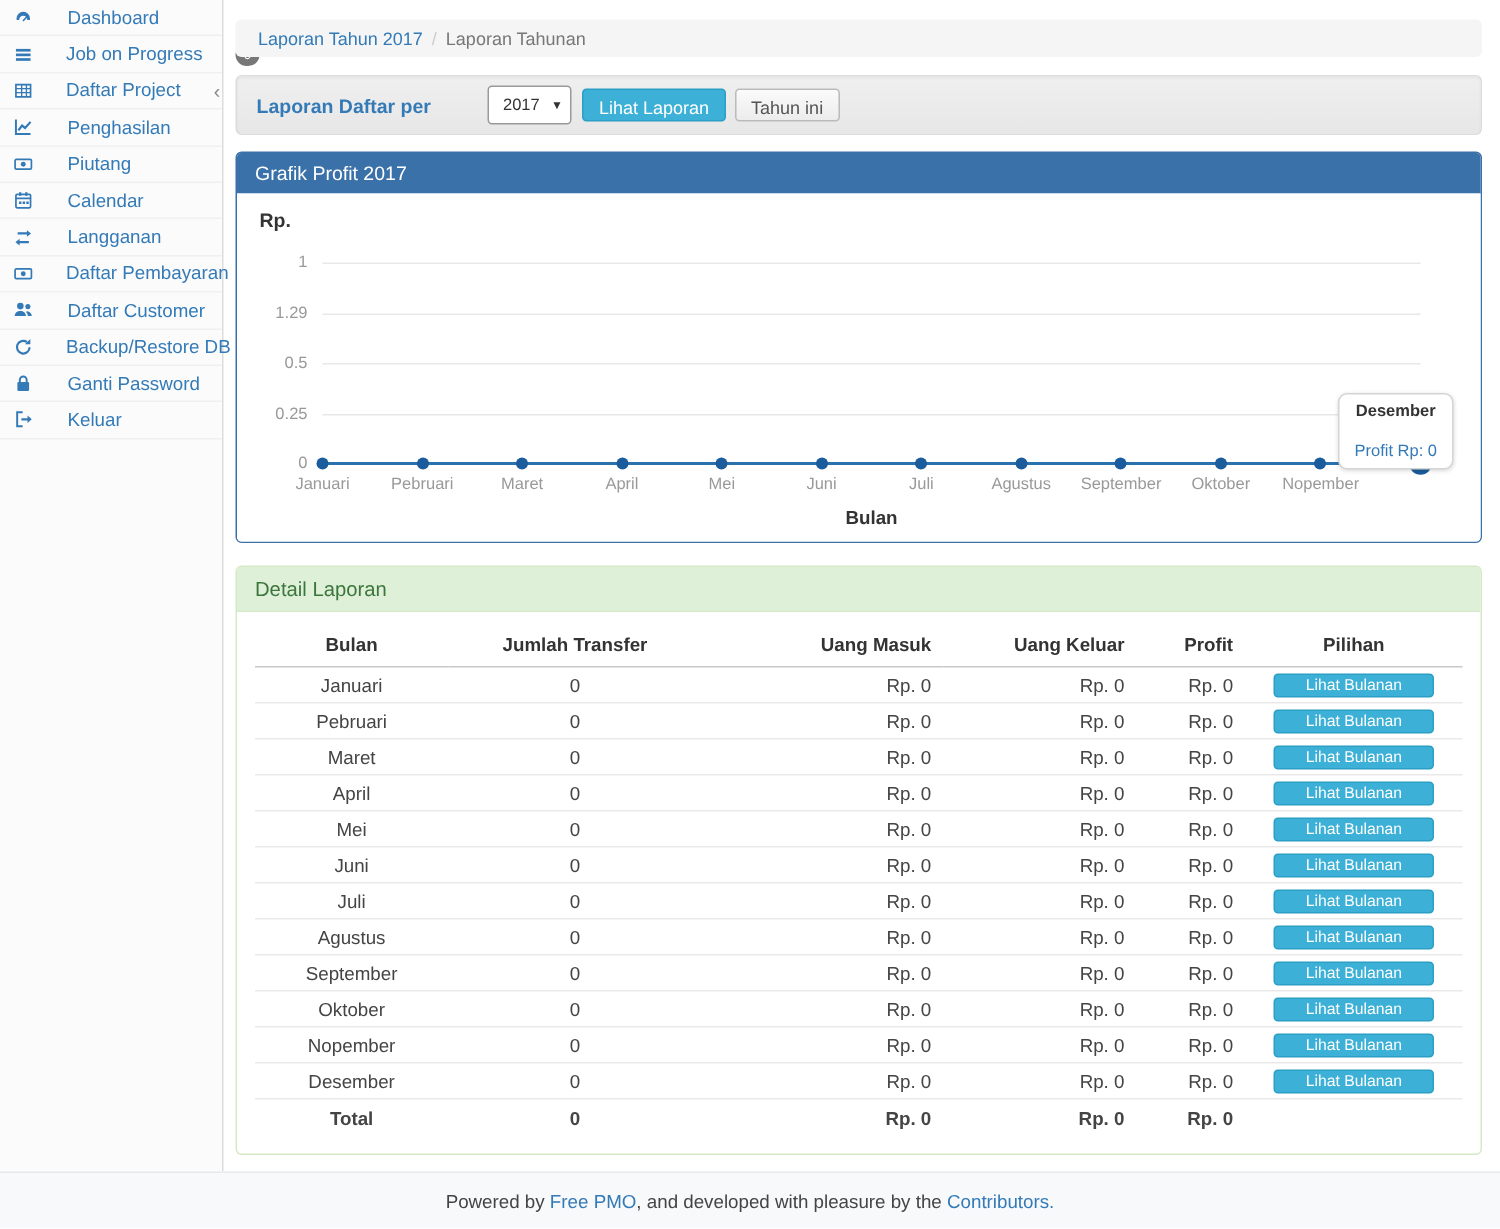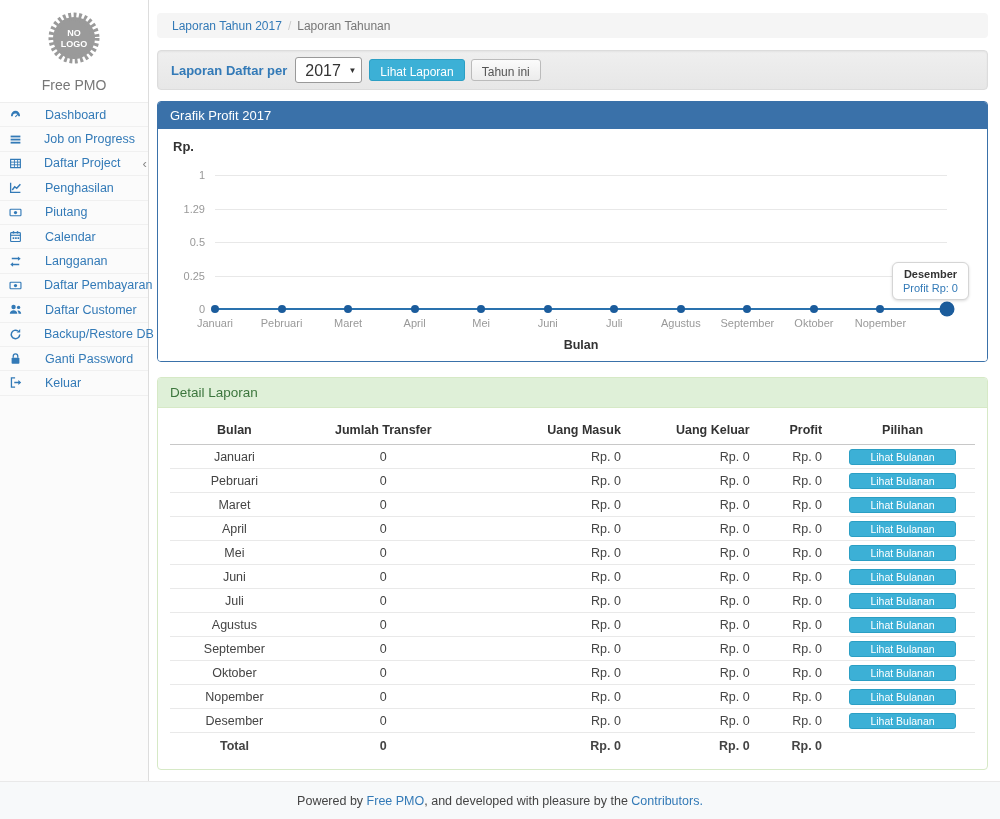--- a/index.html
+++ b/index.html
@@ -28,23 +28,23 @@
     color:#777; height:25px; display:flex; align-items:center; }
   .bc-link { color:#337ab7; cursor:pointer; }
   .bc-sep { color:#ccc; padding:0 6px; }
 
   .well { margin-top:12px; background:linear-gradient(#efefef,#e7e7e7); border:1px solid #dcdcdc;
     border-radius:4px; padding:7px 13px; height:40px; display:flex; align-items:center;
     box-shadow:inset 0 1px 2px rgba(0,0,0,.05); }
   .well-label { color:#337ab7; font-weight:bold; font-size:13px; margin-right:8px; }
   .select-wrap { position:relative; margin-right:7px; }
   .select-wrap select { appearance:none; -webkit-appearance:none; -moz-appearance:none;
-    border:1px solid #999; border-radius:3px; background:#fff; font-size:16px;
+    border:1px solid #999; border-radius:3px; background:#fff; font-size:11px;
     padding:4px 20px 4px 9px; color:#333; height:26px;
-    font-family:"Liberation Sans", sans-serif; }
+    font-family:"Liberation Sans", sans-serif;margin-left:30px; }
   .caret { position:absolute; right:6px; top:50%; transform:translateY(-50%); font-size:8px;
     color:#333; pointer-events:none; }
   .btn { font-size:12px; border-radius:3px; padding:5px 10px; cursor:pointer; height:22px;
     font-family:"Liberation Sans", sans-serif; }
   .btn-info { background:#3cb0d6; border:1px solid #2b9fc4; color:#fff; margin-right:6px; }
   .btn-default { background:linear-gradient(#fbfbfb,#ececec); border:1px solid #bbb; color:#555; }
 
   
   .panel-primary { margin-top:11px; border:1px solid #3a71a9; border-radius:4px; }
   .panel-primary .heading { background:#3a71a9; color:#fff; padding:6px 12px; font-size:13px;
@@ -59,21 +59,21 @@
     transform:translate(-50%,-50%); cursor:pointer; }
   .dot.big { width:15px; height:15px; }
   .xlabel { position:absolute; top:160px; transform:translateX(-50%); font-size:11px;
     color:#999; white-space:nowrap; }
   .bulan-label { text-align:center; font-weight:bold; font-size:12.5px; color:#333;
     padding-left:42px; margin-top:3px; }
   .tooltip { position:absolute; right:-22px; top:105px; background:#fff; border:1px solid #d5d5d5;
     border-radius:6px; padding:5px 10px; box-shadow:0 1px 3px rgba(0,0,0,.15);
     text-align:center; z-index:2; }
   .tt-title { font-weight:bold; font-size:11px; color:#333; white-space:nowrap; }
-  .tt-text { font-size:11px; color:#337ab7; margin-top:2px; white-space:nowrap; }
+  .tt-text { font-size:11px; color:#337ab7; margin-top:15px; white-space:nowrap; }
 
   
   .panel-success { margin-top:15px; border:1px solid #d6e9c6; border-radius:4px; background:#fff; }
   .panel-success .heading { background:#dff0d8; color:#3c763d; padding:7px 12px; font-size:13.5px;
     border-bottom:1px solid #d6e9c6; border-radius:3px 3px 0 0; }
   .table-wrap { padding:8px 12px 12px; }
   table { width:100%; border-collapse:collapse; font-size:12.5px; color:#444; }
   th { padding:7px 8px; border-bottom:1px solid #c8c8c8; color:#333; font-size:12.5px; }
   td { padding:3.5px 8px; border-bottom:1px solid #e9e9e9; }
   .c { text-align:center; } .r { text-align:right; }
@@ -86,28 +86,20 @@
     border-top:1px solid #e9e9e9; font-size:12.5px; color:#444; display:flex;
     align-items:center; justify-content:center; }
   .f-link { color:#337ab7; cursor:pointer; }
 </style>
 </head>
 <body>
 
 <div class="page">
 
   <div class="sidebar">
-    <div class="logo-block">
-      <svg width="60" height="60" viewBox="0 0 60 60">
-        <circle cx="30" cy="30" r="21" fill="#9a9a9a" stroke="#9a9a9a" stroke-width="9" stroke-dasharray="2.6 2.3"></circle>
-        <text x="30" y="28" text-anchor="middle" font-size="9" font-weight="bold" fill="#fff" font-family="Liberation Sans, sans-serif">NO</text>
-        <text x="30" y="39" text-anchor="middle" font-size="9" font-weight="bold" fill="#fff" font-family="Liberation Sans, sans-serif">LOGO</text>
-      </svg>
-      <div class="app-name">Free PMO</div>
-    </div>
     <div class="side-menu">
         <div class="side-item">
           <span class="si-icon">
             <svg viewBox="0 0 16 16" width="13" height="13">
               <path d="M8 3.5A5.5 5.5 0 0 0 2.5 9v1.3h2.2A3.3 3.3 0 0 1 8 6.7a3.3 3.3 0 0 1 3.3 3.6h2.2V9A5.5 5.5 0 0 0 8 3.5z" fill="#337ab7"></path>
               <path d="M7.3 10.6l3.4-3.6.9.9-3.4 3.6z" fill="#337ab7"></path>
             </svg>
           </span>
           <span class="si-label">Dashboard</span>
         </div>

